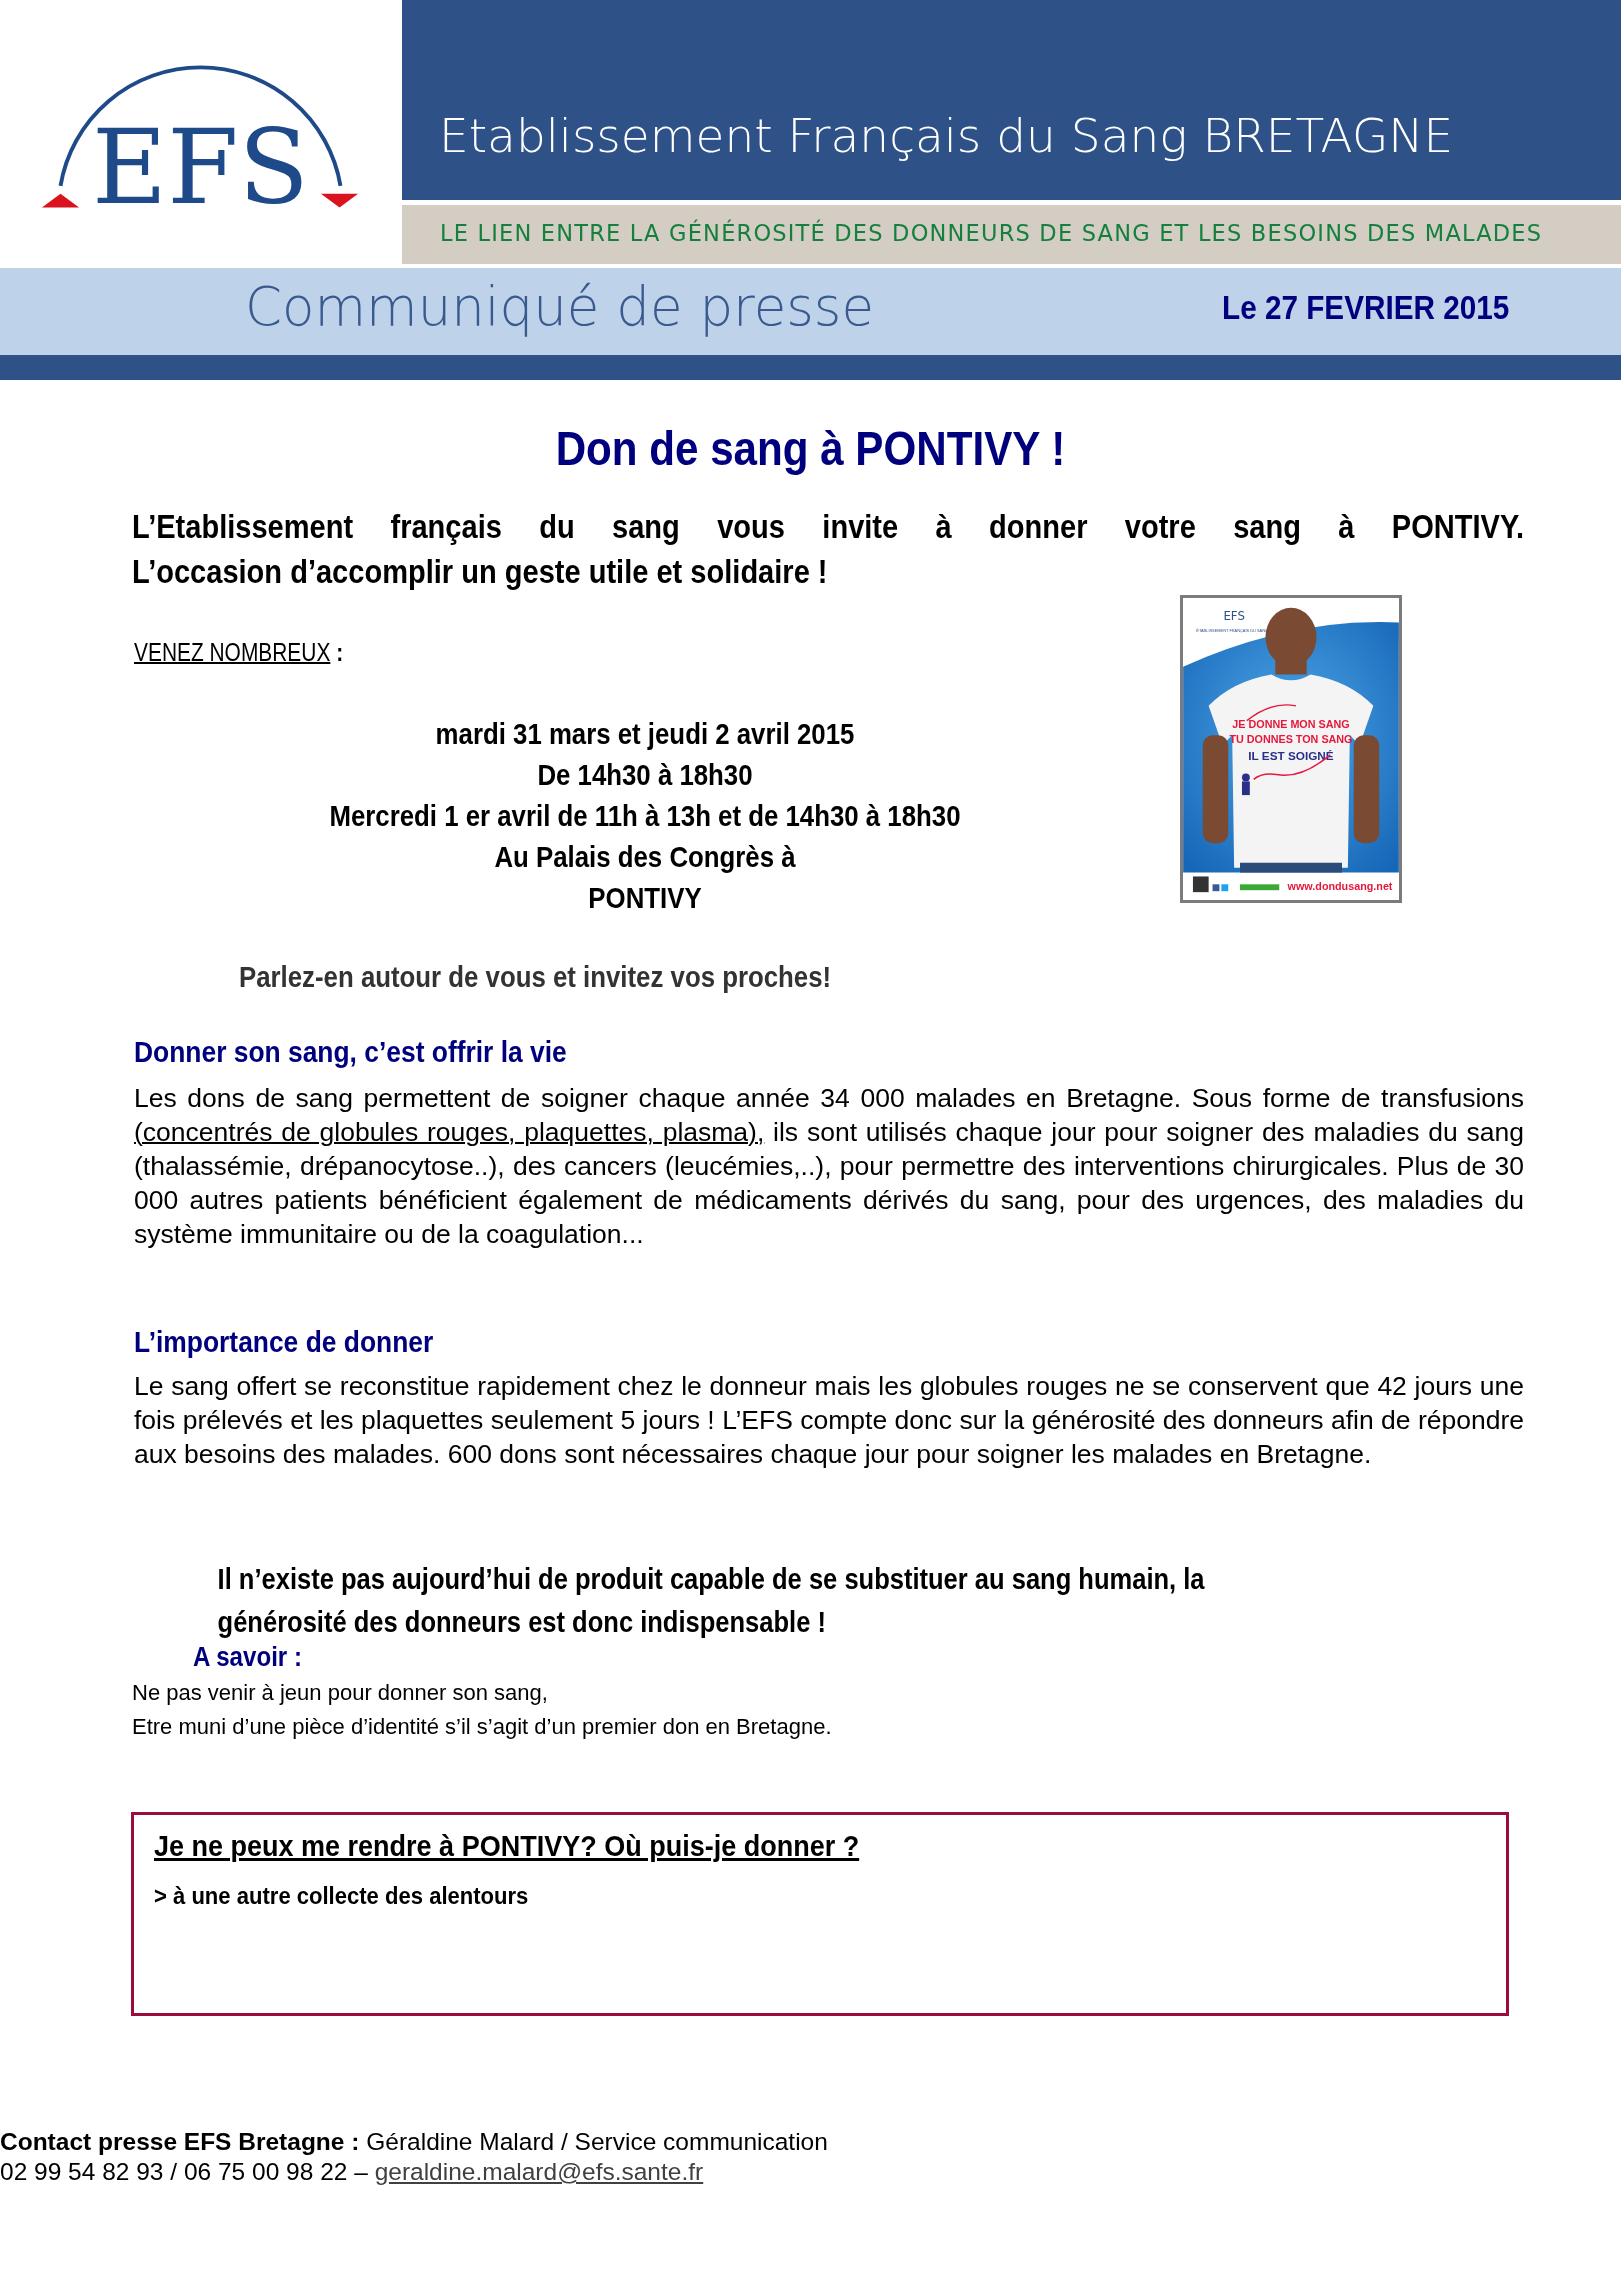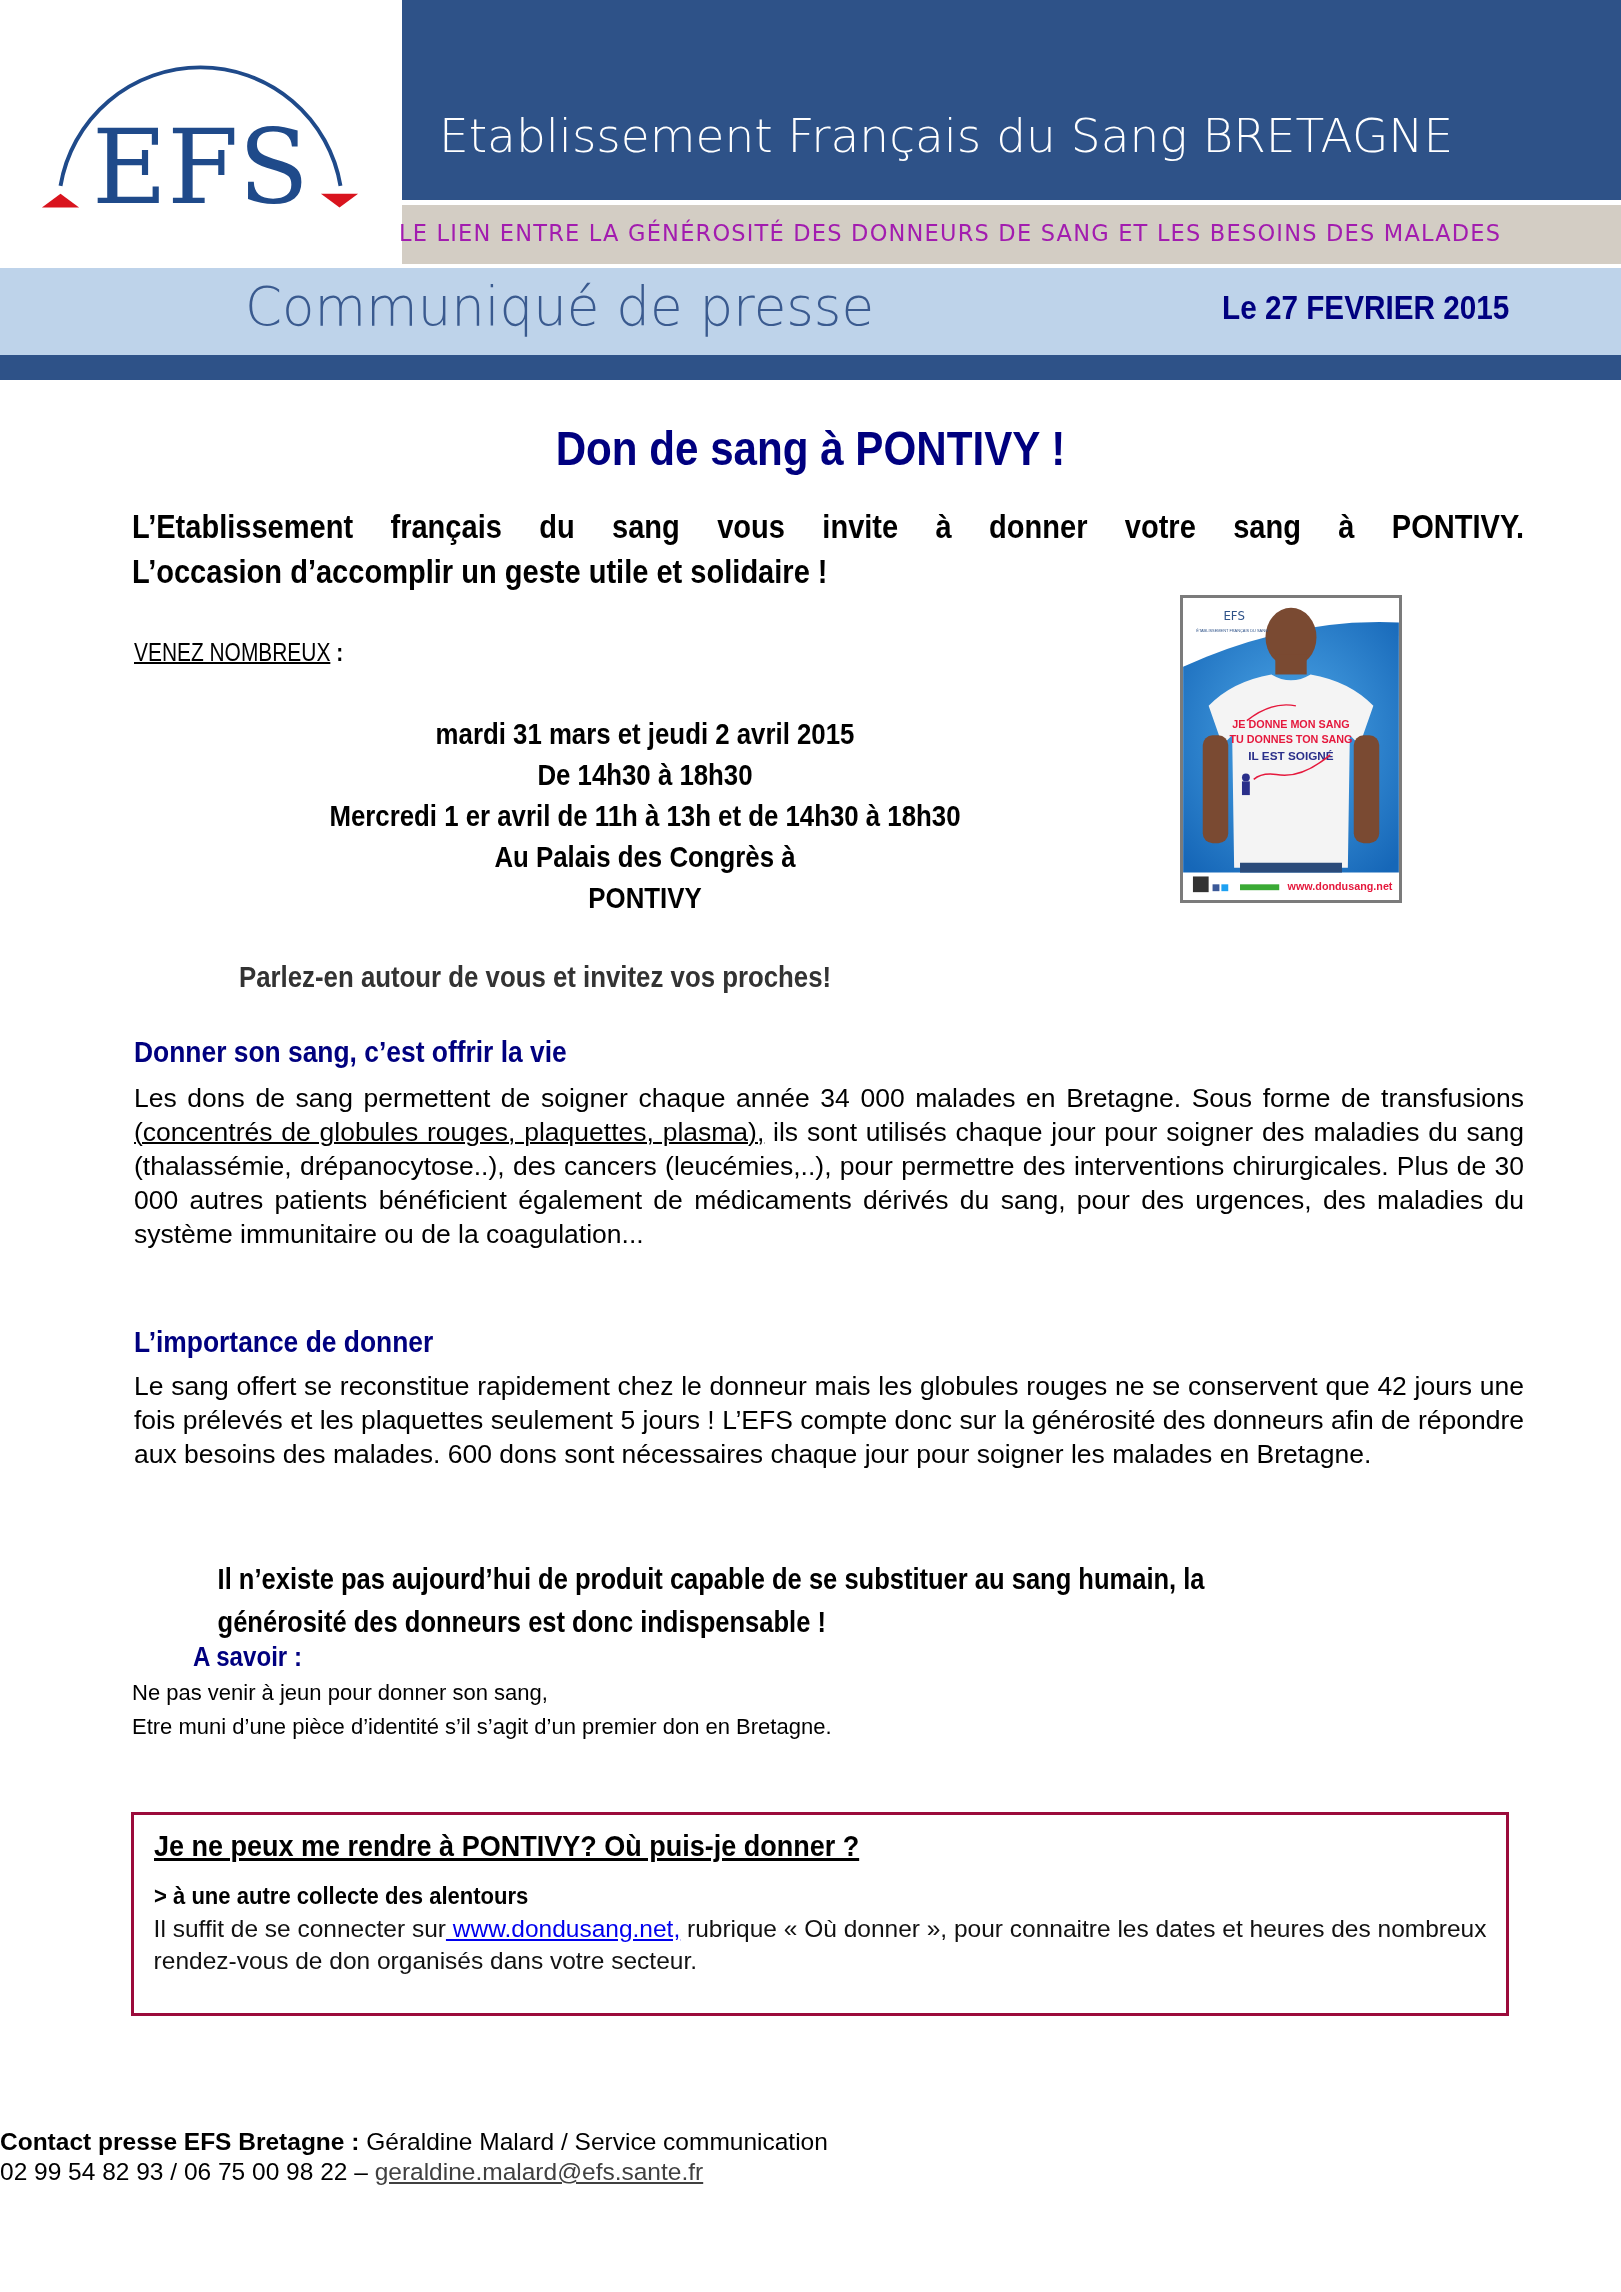--- a/index.html
+++ b/index.html
@@ -7,22 +7,22 @@
          font-family: "Liberation Sans", sans-serif; color: #000; }
   .abs { position: absolute; }
 
   
   .logo-area { left: 0; top: 0; width: 400px; height: 267px; background: #fff; }
   .logo-svg { position: absolute; left: 29px; top: 39px; }
   .blue-band { left: 402px; top: 0; width: 1219px; height: 200px; background: #2e5288; }
   .org-title { left: 439px; top: 108px; font-family: "DejaVu Sans", sans-serif; font-size: 47px;
                color: #ffffff; letter-spacing: 0px; white-space: nowrap; font-weight: 300; }
   .grey-band { left: 402px; top: 205px; width: 1219px; height: 59px; background: #d3cdc4; }
-  .tagline { left: 399px; top: 220px; font-family: "DejaVu Sans", sans-serif; font-size: 22.5px;
-             color: #a21caf; letter-spacing: 1.2px; white-space: nowrap; }
+  .tagline { left: 440px; top: 220px; font-family: "DejaVu Sans", sans-serif; font-size: 22.5px;
+             color: #15803d; letter-spacing: 1.2px; white-space: nowrap; }
   .press-band { left: 0; top: 268px; width: 1621px; height: 87px; background: #bed3ea; }
   .press-title { left: 245px; top: 276px; font-family: "DejaVu Sans", sans-serif; font-size: 53px;
                  color: #3a5a8f; white-space: nowrap; font-weight: 300; }
   .press-date { left: 1222px; top: 289px; font-size: 33px; font-weight: bold; color: #00007f;
                 white-space: nowrap; transform: scaleX(0.9); transform-origin: left center; }
   .dark-bar { left: 0; top: 355px; width: 1621px; height: 24.5px; background: #2e5288; }
 
   
   .main-title { left: 0; width: 1621px; top: 420px; text-align: center; font-size: 49px;
                 font-weight: bold; color: #00007f; transform: scaleX(0.86); transform-origin: center; }
@@ -151,20 +151,19 @@
 
 <div class="abs asavoir">A savoir :</div>
 <div class="abs tips">
   <div>Ne pas venir à jeun pour donner son sang,</div>
   <div>Etre muni d’une pièce d’identité s’il s’agit d’un premier don en Bretagne.</div>
 </div>
 
 <div class="abs box">
   <div class="box-title">Je ne peux me rendre à PONTIVY? Où puis-je donner ?</div>
   <div class="box-sub">&gt; à une autre collecte des alentours</div>
-  <div class="box-text"><span>Il suffit de se connecter sur</span><a> www.dondusang.net,</a><span> rubrique « Où donner », pour connaitre les dates et heures des nombreux rendez-vous de don organisés dans votre secteur.</span></div>
 </div>
 
 <div class="abs contact">
   <div><b>Contact presse EFS Bretagne :</b><span> Géraldine Malard / Service communication</span></div>
   <div><span>02 99 54 82 93 / 06 75 00 98 22 – </span><a>geraldine.malard@efs.sante.fr</a></div>
 </div>
 
 
 </body></html>

